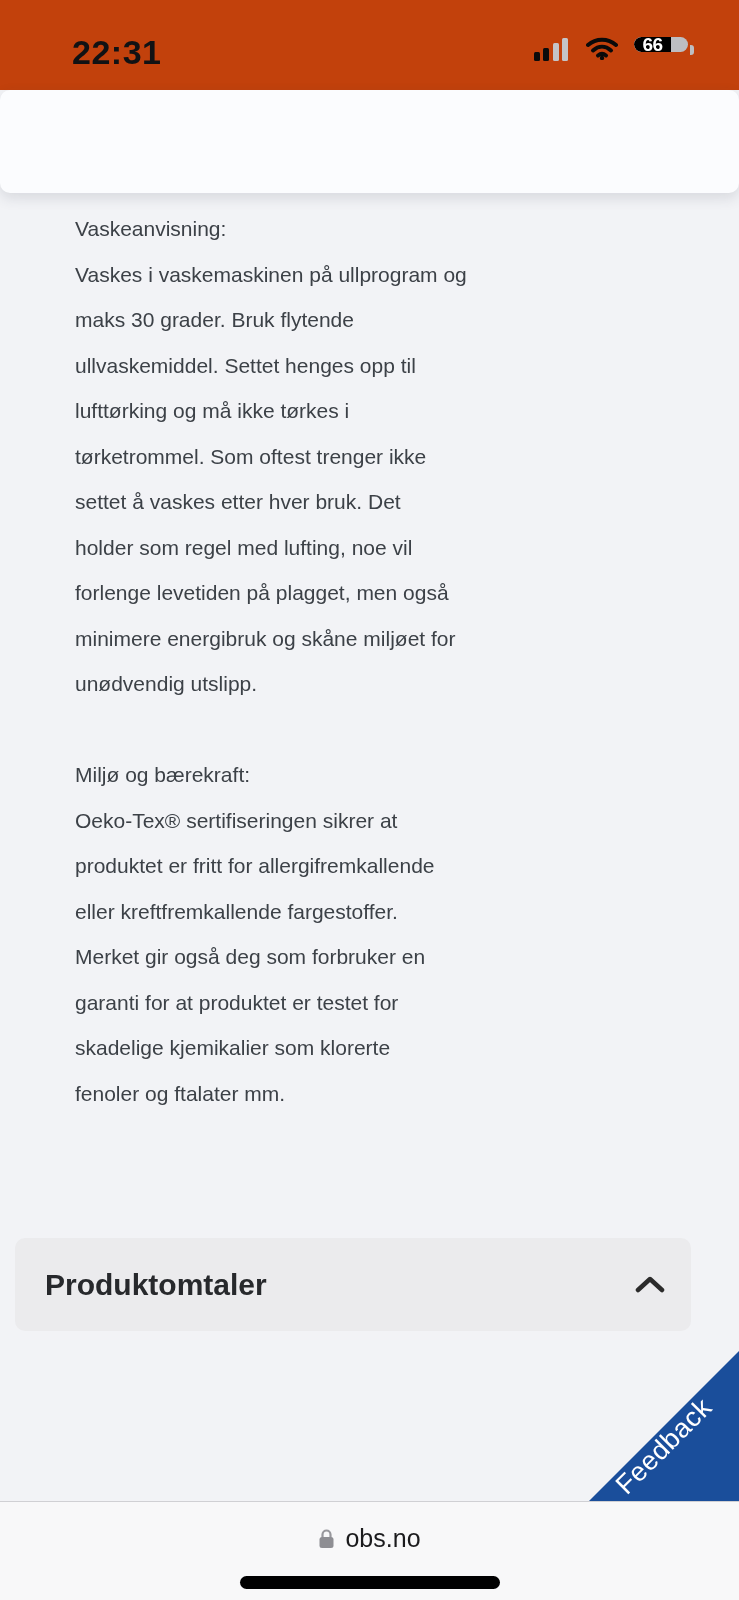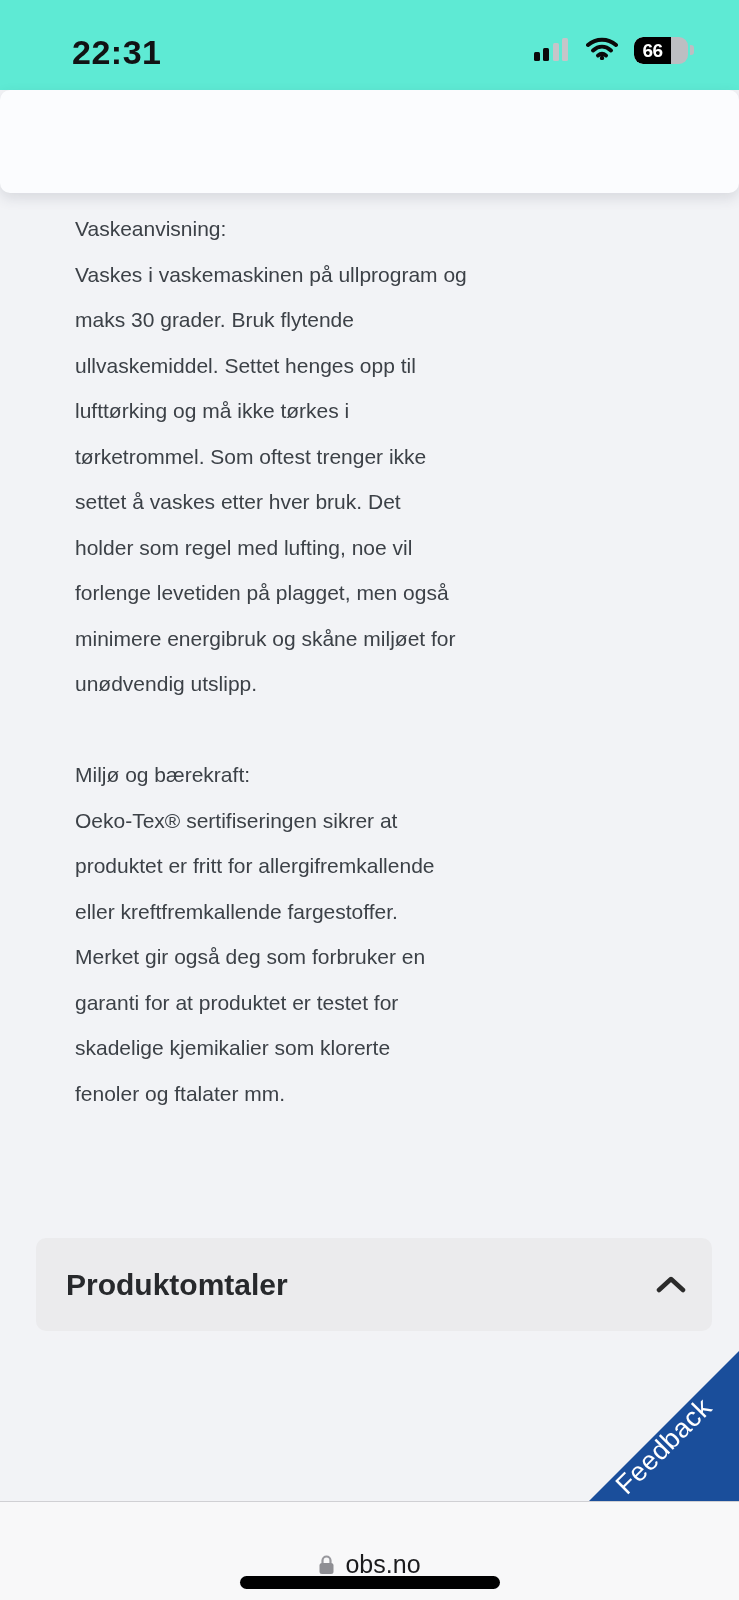--- a/index.html
+++ b/index.html
@@ -11,33 +11,33 @@
     margin: 0 auto;
     background: #f2f3f6;
     overflow: hidden;
     font-family: "Liberation Sans", sans-serif;
   }
 
   
   .status-bar {
     position: absolute; left: 0; top: 0;
     width: 739px; height: 90px;
-    background: #5eead4;
+    background: #c2410c;
     text-decoration: underline;
   }
   .status-time {
     position: absolute; left: 72px; top: 33px;
     font-size: 34px; font-weight: 700; color: #111214;
     letter-spacing: 0.5px;
   }
   .signal-icon { position: absolute; left: 534px; top: 37px; }
   .wifi-icon   { position: absolute; left: 586px; top: 37px; }
   .battery {
     position: absolute; left: 634px; top: 37px;
-    width: 54px; height: 27px;
+    width: 54px; height: 15px;
     background: #bdbec2; border-radius: 9px;
     overflow: hidden;
   }
   .battery-fill {
     position: absolute; left: 0; top: 0; bottom: 0;
     width: 37px; background: #000;
     border-radius: 9px 0 0 9px;
     display: flex; align-items: center; justify-content: center;
   }
   .battery-fill span {
@@ -76,21 +76,21 @@
     display: flex; align-items: center; justify-content: center;
     gap: 11px; cursor: pointer;
   }
   .collapse-link .label {
     font-size: 30px; color: #1a528f;
   }
   .collapse-link svg { margin-top: 6px; }
 
   
   .accordion {
-    position: absolute; left: 36px; top: 1238px;
+    position: absolute; left: 15px; top: 1238px;
     width: 676px; height: 93px;
     background: #ebebed; border-radius: 10px;
     display: flex; align-items: center;
     cursor: pointer;
   }
   .accordion .title {
     margin-left: 30px;
     font-size: 30px; font-weight: 700; color: #27292c;
   }
   .accordion svg { position: absolute; right: 26px; top: 37px; }
@@ -115,21 +115,20 @@
   .safari-bar {
     position: absolute; left: 0; top: 1501px;
     width: 739px; height: 99px;
     background: #f8f8f9;
     border-top: 1px solid #d0d0d4;
   }
   .url-row {
     position: absolute; left: 0; top: 22px; width: 739px;
     display: flex; align-items: center; justify-content: center;
     gap: 10px;
-    margin-top: 26px;
   }
   .url-text { font-size: 25px; color: #1b1b1d; }
   .home-indicator {
     position: absolute; left: 50%; transform: translateX(-50%);
     bottom: 11px; width: 260px; height: 13px;
     background: #000; border-radius: 7px;
   }
 </style>
 </head>
 <body>

